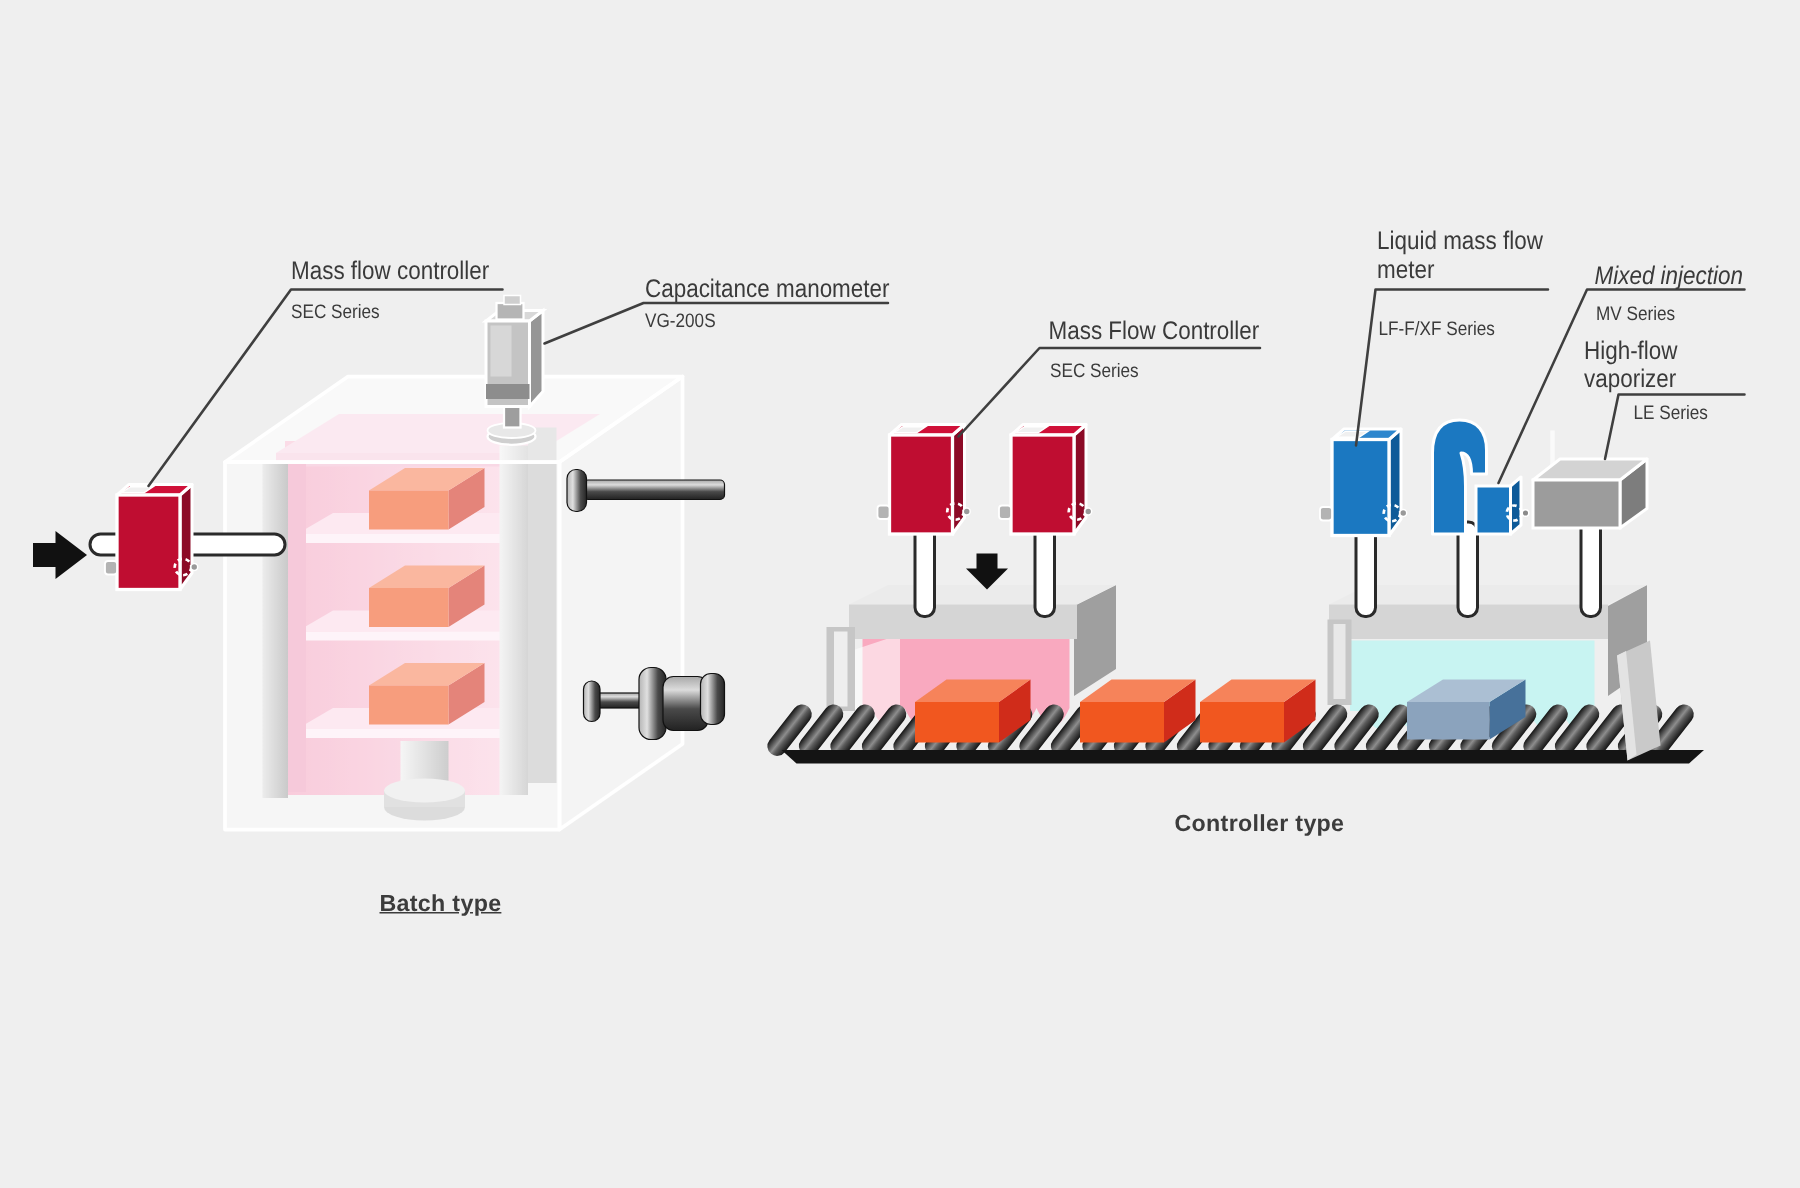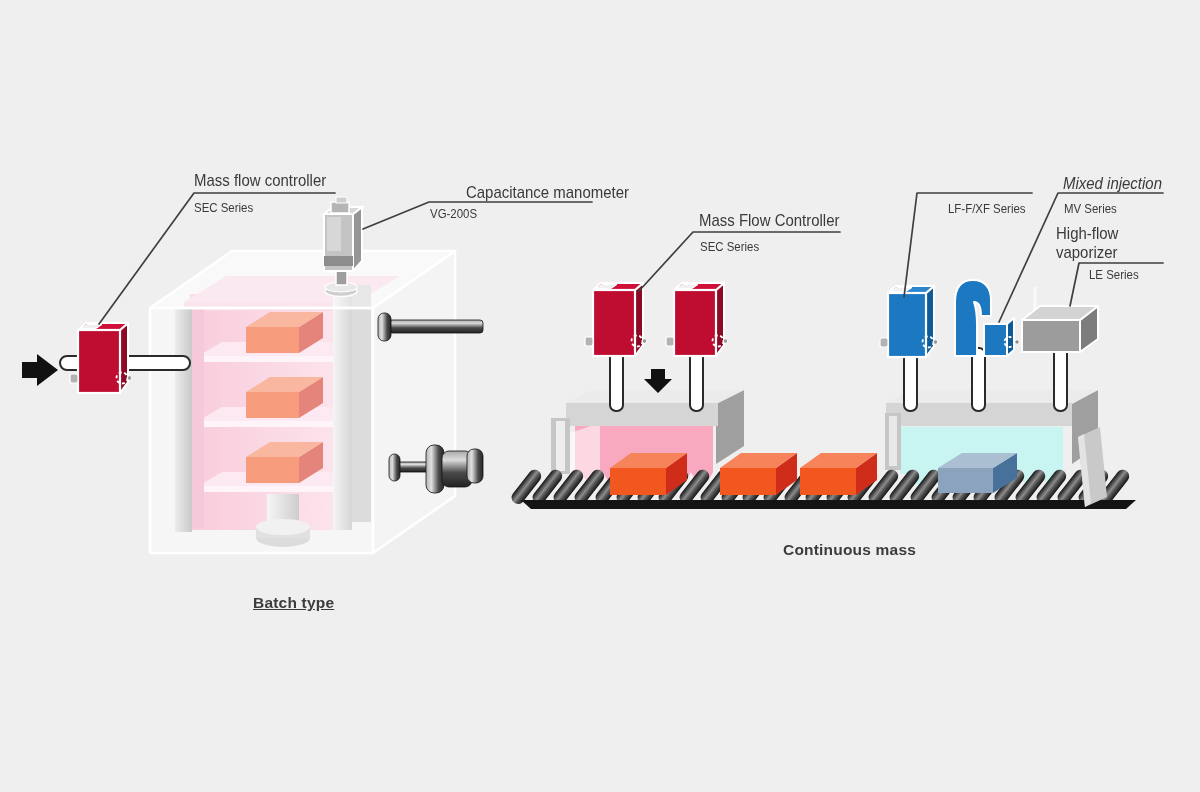--- a/index.html
+++ b/index.html
@@ -291,30 +291,31 @@
     <path d="M840,232 H693 L639,291"></path>
     <path d="M1032,193 H917 L904,297"></path>
     <path d="M1163,193 H1058 L999,322"></path>
     <path d="M1163,263 H1079 L1070,306"></path>
   </g>
 </svg>
 
 <div class="lbl lbl-main" style="left:194px;top:171px;"><span class="inner">Mass flow controller</span></div>
 <div class="lbl lbl-series" style="left:194px;top:200px;"><span class="inner">SEC Series</span></div>
 
-<div class="lbl lbl-main" style="left:430px;top:183px;margin-left:36px;"><span class="inner">Capacitance manometer</span></div>
+<div class="lbl lbl-main" style="left:430px;top:183px;"><span class="inner">Capacitance manometer</span></div>
 <div class="lbl lbl-series" style="left:430px;top:206px;"><span class="inner">VG-200S</span></div>
 
 <div class="lbl lbl-main" style="left:699px;top:211px;"><span class="inner">Mass Flow Controller</span></div>
 <div class="lbl lbl-series" style="left:700px;top:239px;"><span class="inner">SEC Series</span></div>
 
-<div class="lbl lbl-series" style="left:919px;top:201px;margin-left:29px;"><span class="inner">LF-F/XF Series</span></div>
+<div class="lbl lbl-main" style="left:918px;top:151px;"><span class="inner" style="width:130px;">Liquid mass flow meter</span></div>
+<div class="lbl lbl-series" style="left:919px;top:211px;"><span class="inner">LF-F/XF Series</span></div>
 
 <div class="lbl lbl-main" style="left:1063px;top:174px;font-style:italic;"><span class="inner">Mixed injection</span></div>
 <div class="lbl lbl-series" style="left:1064px;top:201px;"><span class="inner">MV Series</span></div>
 
 <div class="lbl lbl-main" style="left:1056px;top:224px;"><span class="inner" style="width:80px;">High-flow vaporizer</span></div>
 <div class="lbl lbl-series" style="left:1089px;top:267px;"><span class="inner">LE Series</span></div>
 
 <div class="caption" style="left:253px;top:594px;text-decoration:underline;">Batch type</div>
-<div class="caption" style="left:783px;top:541px;">Continuous mass</div>
+<div class="caption" style="left:783px;top:541px;">Controller type</div>
 
 </div>
 
 </body></html>

